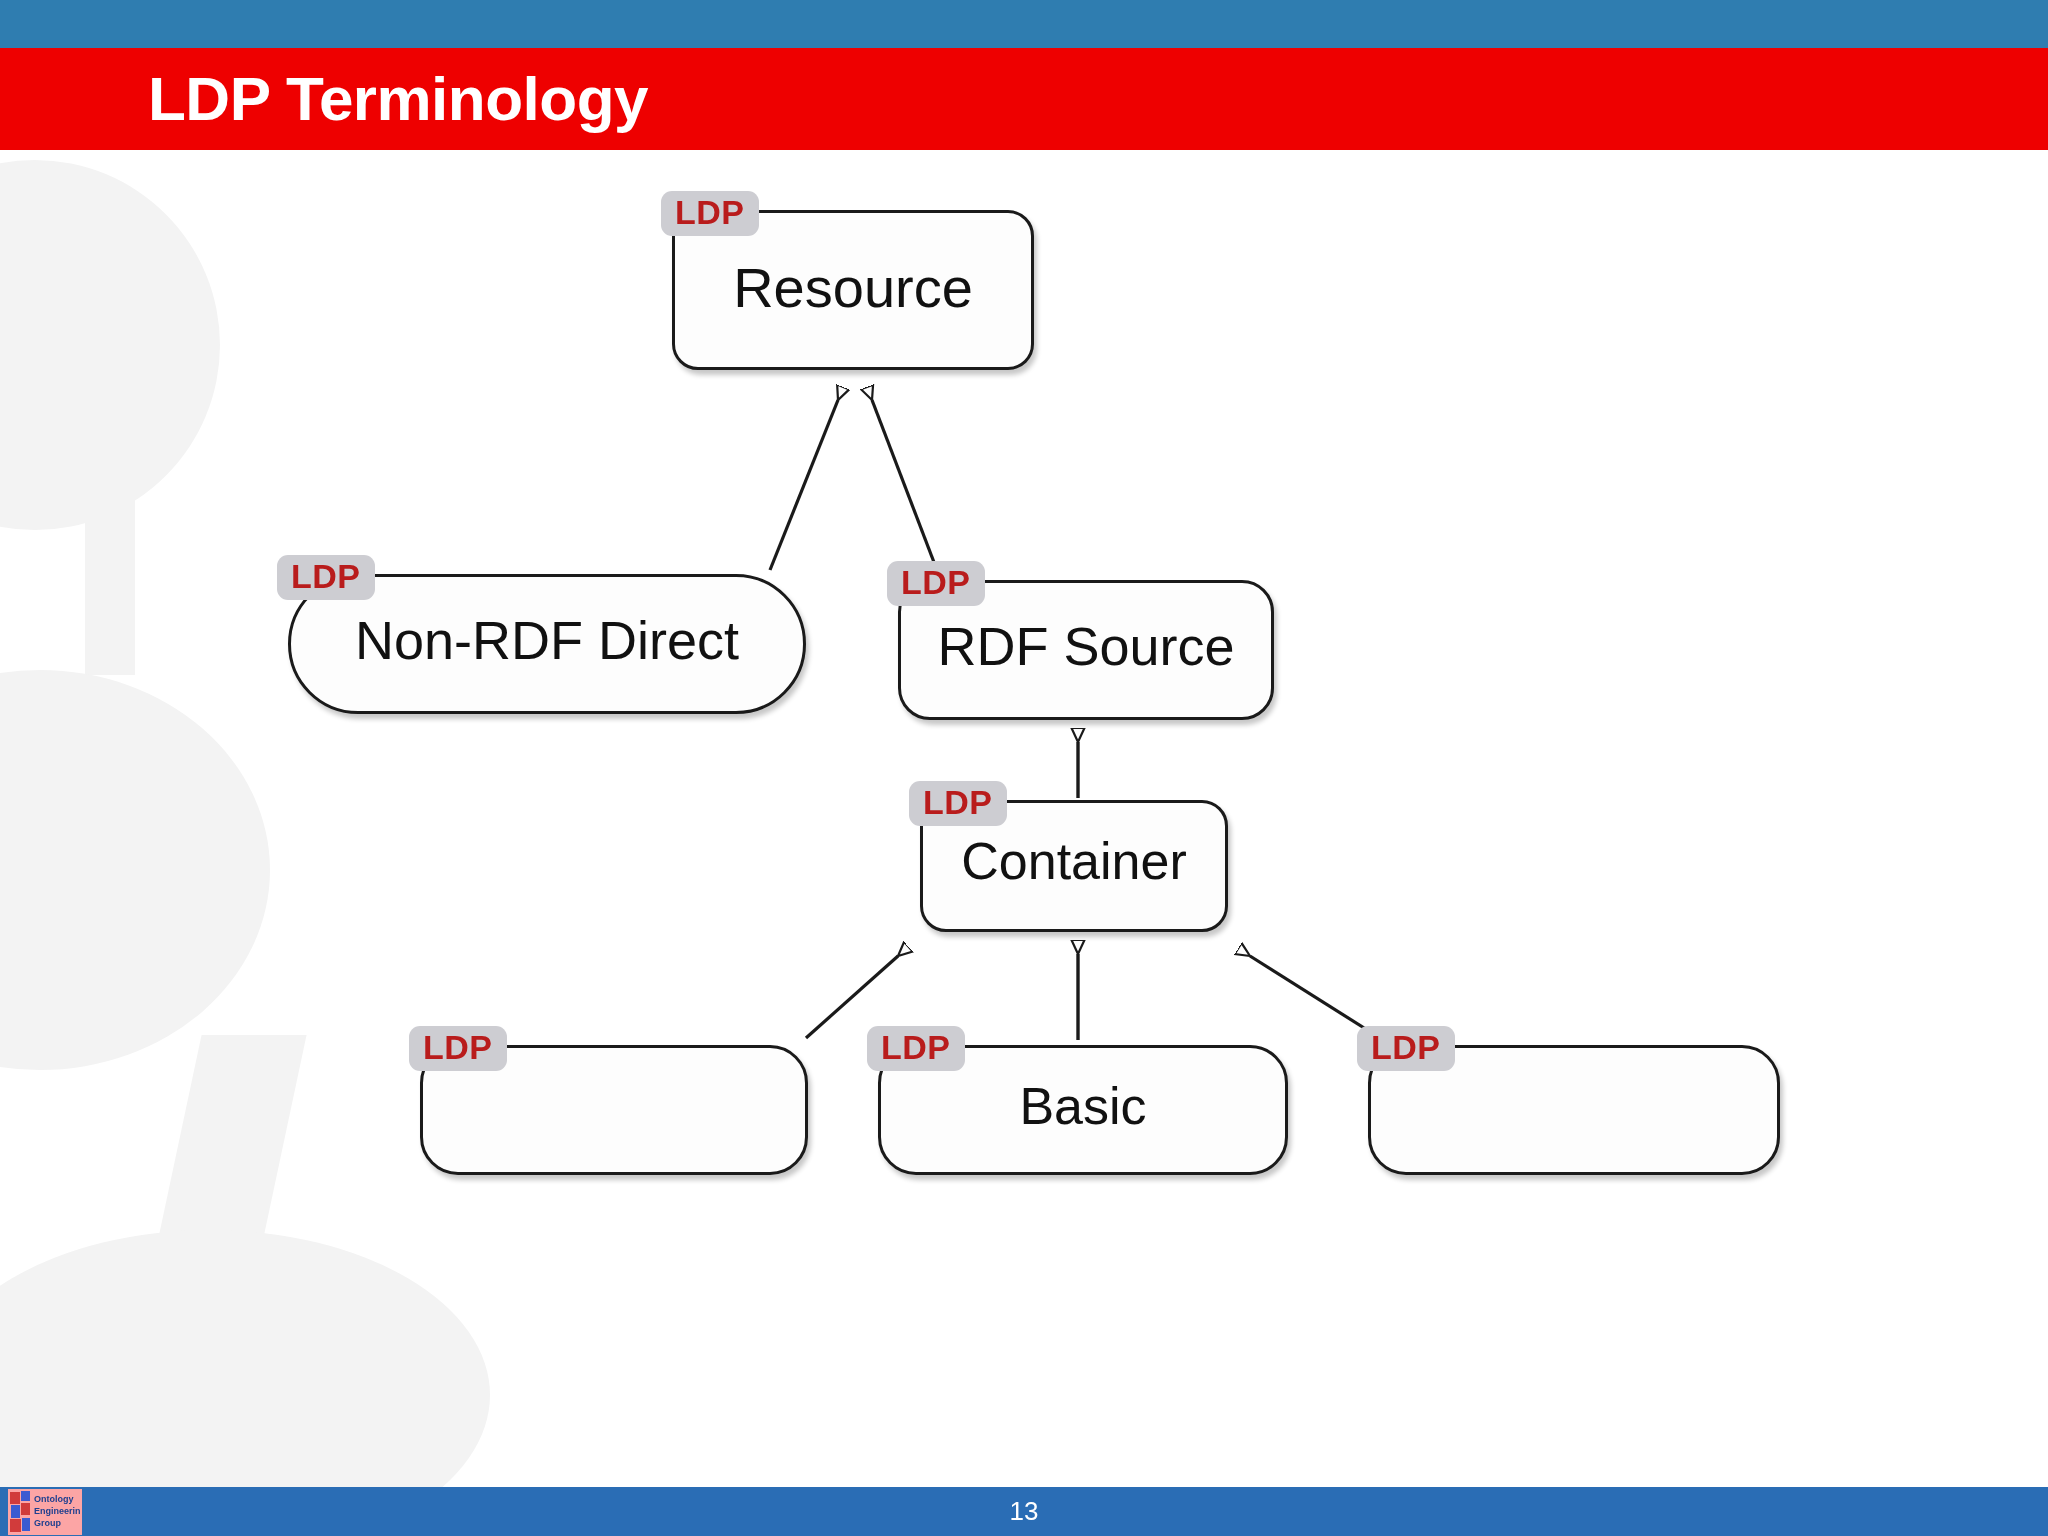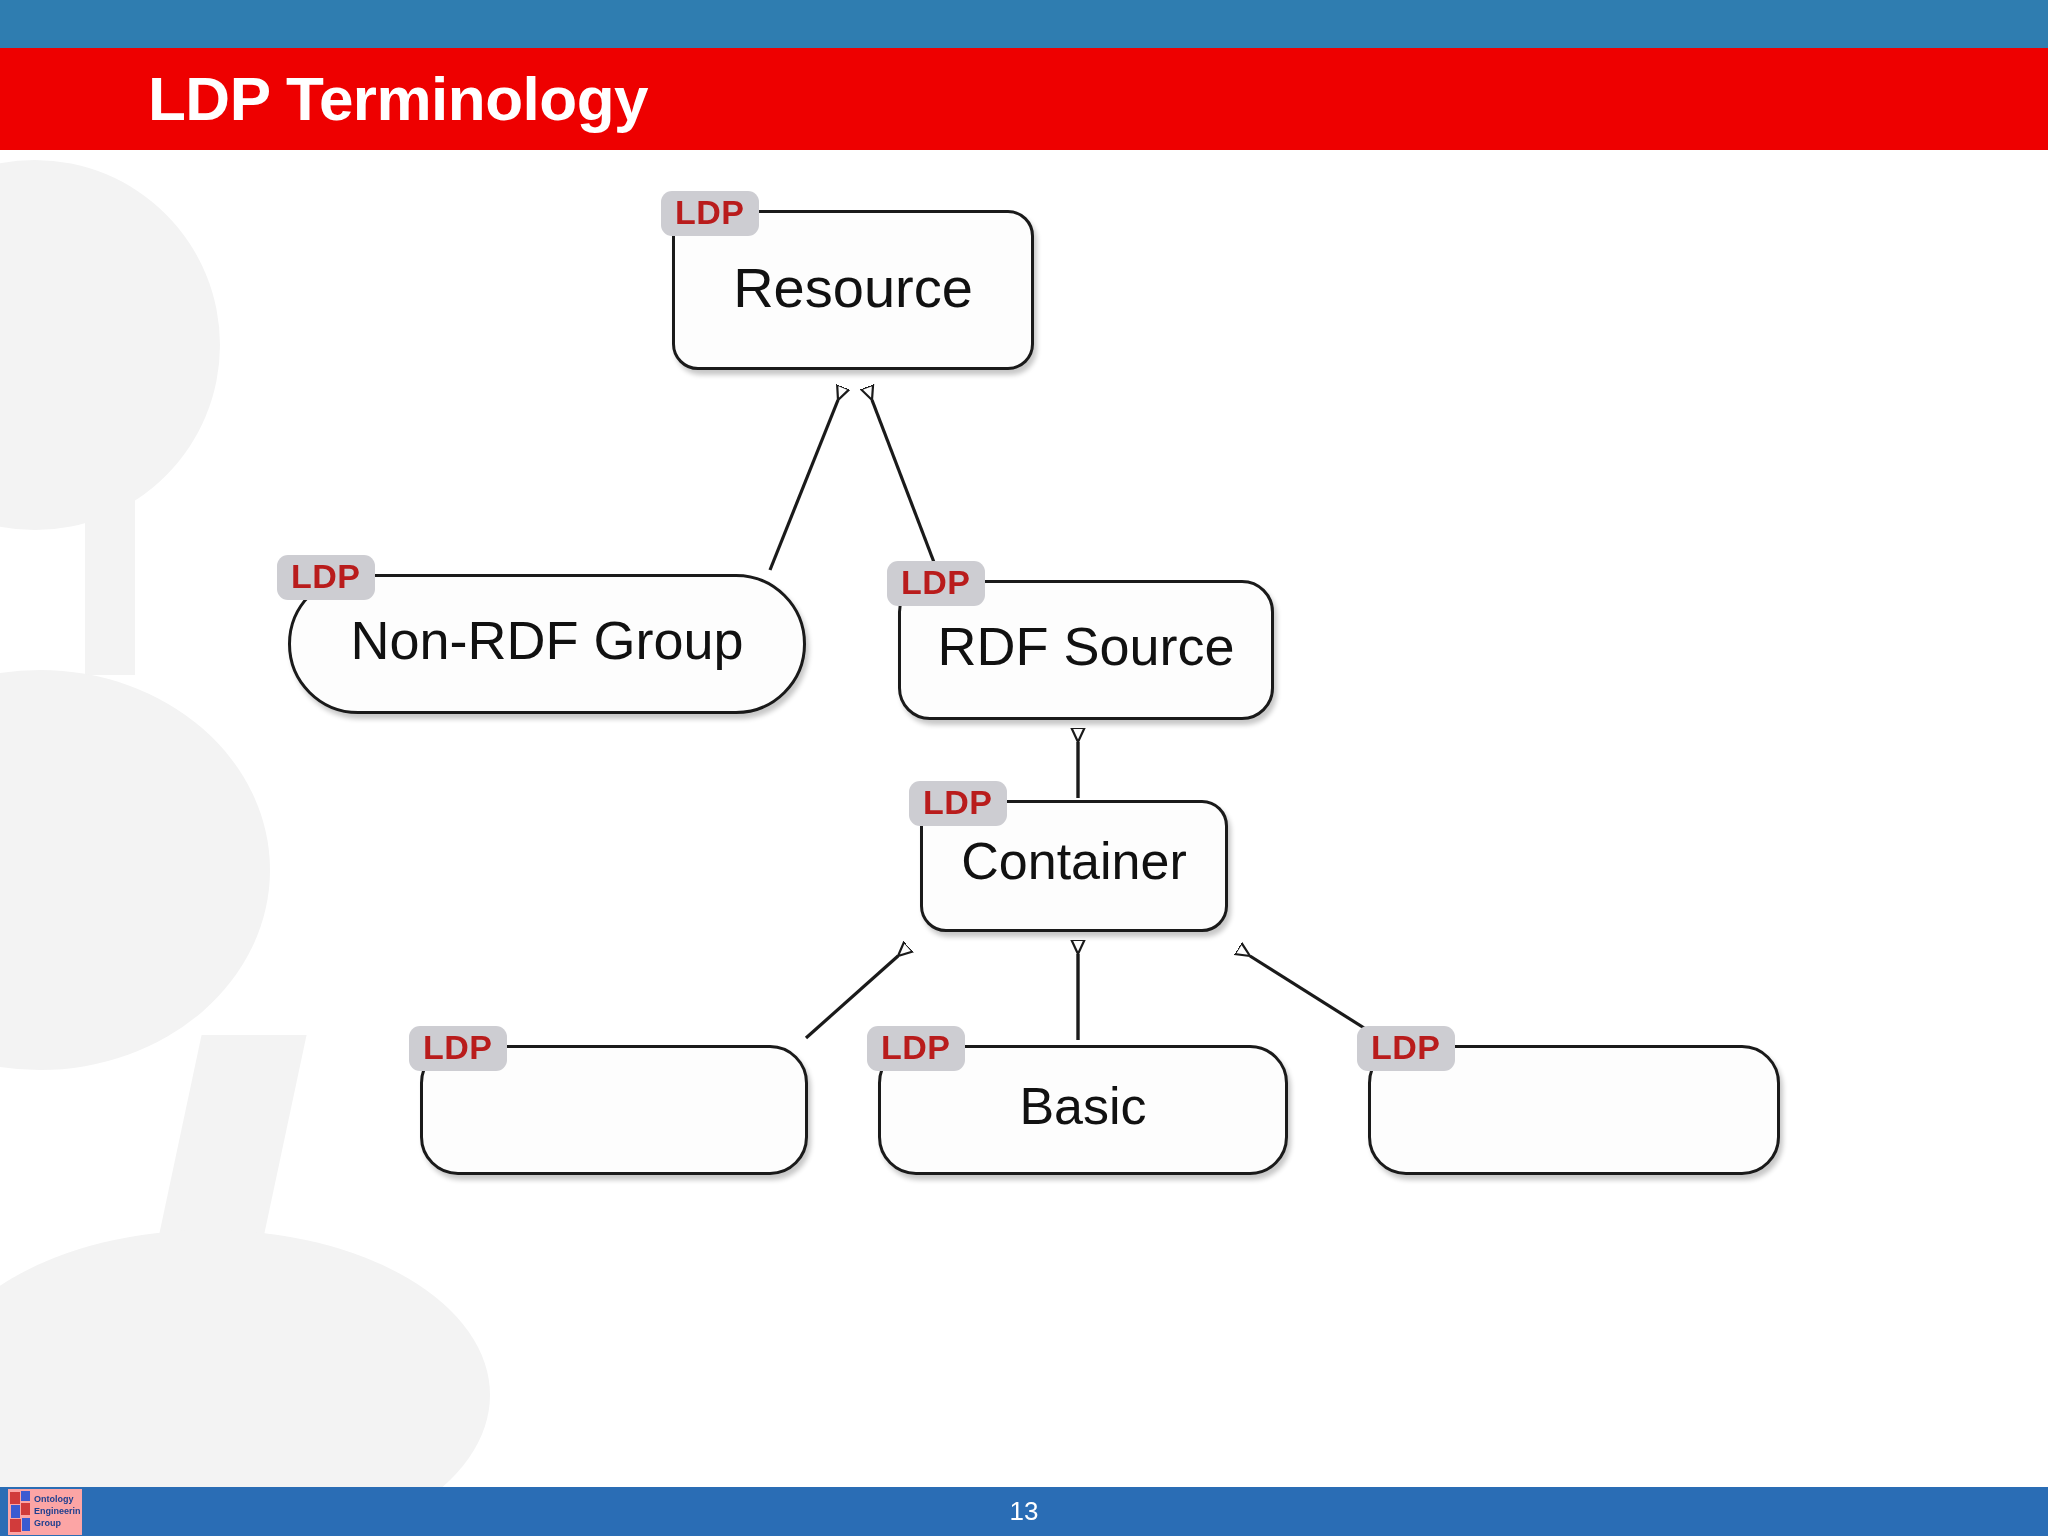--- a/index.html
+++ b/index.html
@@ -242,21 +242,21 @@
       </g>
     </svg>
 
     <div class="node" id="node-resource">
       <span class="stereotype">LDP</span>
       <span class="node-label">Resource</span>
     </div>
 
     <div class="node" id="node-nonrdfsource">
       <span class="stereotype">LDP</span>
-      <span class="node-label">Non-RDF Group</span>
+      <span class="node-label">Non-RDF Direct</span>
     </div>
 
     <div class="node" id="node-rdfsource">
       <span class="stereotype">LDP</span>
       <span class="node-label">RDF Source</span>
     </div>
 
     <div class="node" id="node-container">
       <span class="stereotype">LDP</span>
       <span class="node-label">Container</span>

